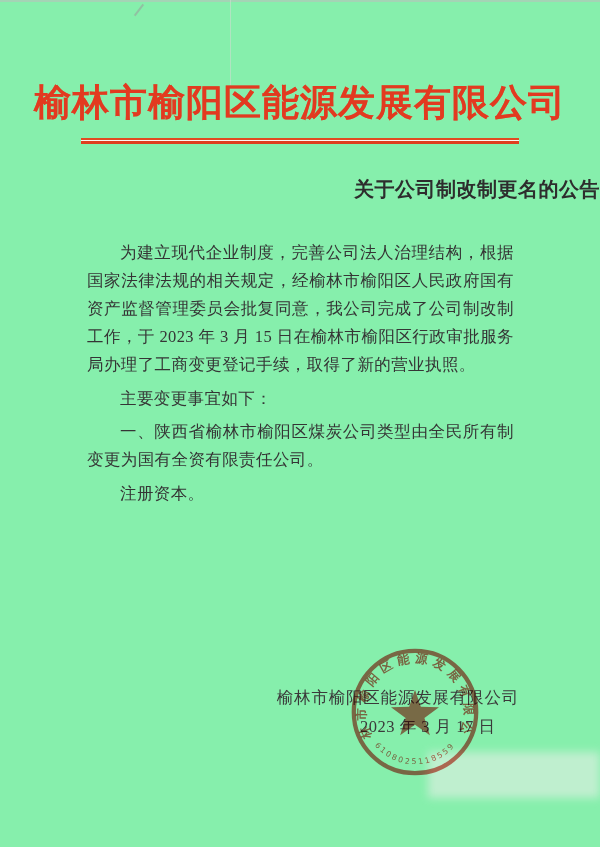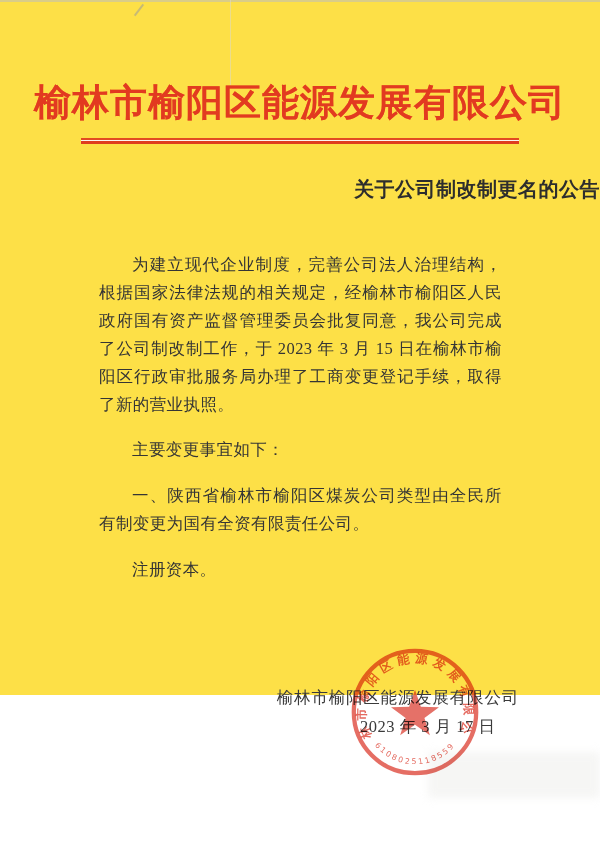--- a/index.html
+++ b/index.html
@@ -2,22 +2,22 @@
 <html><head>
 <meta charset="utf-8">
 <style>
   html,body{margin:0;padding:0;}
   body{
     width:600px;height:847px;overflow:hidden;
     background:#ffffff;
     font-family:"Liberation Serif","DejaVu Serif",serif;
   }
   .page{
-    position:relative;width:600px;height:695px;
-    background:#fde047;
+    position:relative;width:600px;height:847px;
+    background:#86efac;
   }
   
   .scan-edge-top{
     position:absolute;top:0;left:0;width:600px;height:2px;
     background:#bdbdbd;opacity:.55;
   }
   .scratch{
     position:absolute;left:138px;top:3px;width:2px;height:14px;
     background:#9a9a9a;opacity:.55;transform:rotate(38deg);
   }
@@ -52,21 +52,21 @@
     color:#2d2d2d;
   }
   
   .body-text{
     position:absolute;top:233px;left:81px;width:439px;
     font-size:16.5px;line-height:27.9px;
     color:#353535;
     text-align:justify;
     letter-spacing:.4px;
   }
-  .body-text p{margin:18px;text-indent:2em;}
+  .body-text p{margin:6px;text-indent:2em;}
   
   .sig-company{
     position:absolute;top:687px;left:0;width:519px;
     text-align:right;
     font-size:16.5px;letter-spacing:.8px;color:#3a3a3a;
     white-space:nowrap;
   }
   .sig-date{
     position:absolute;top:716px;left:360px;width:132px;
     text-align:left;

